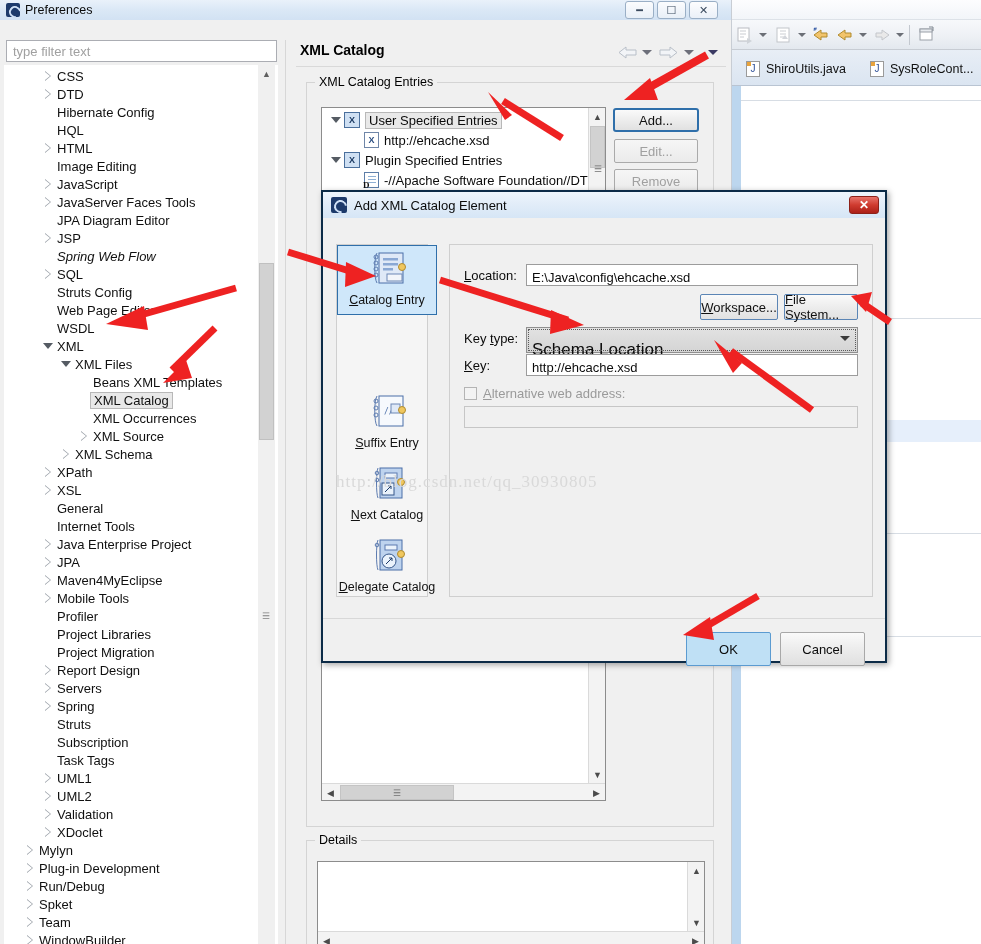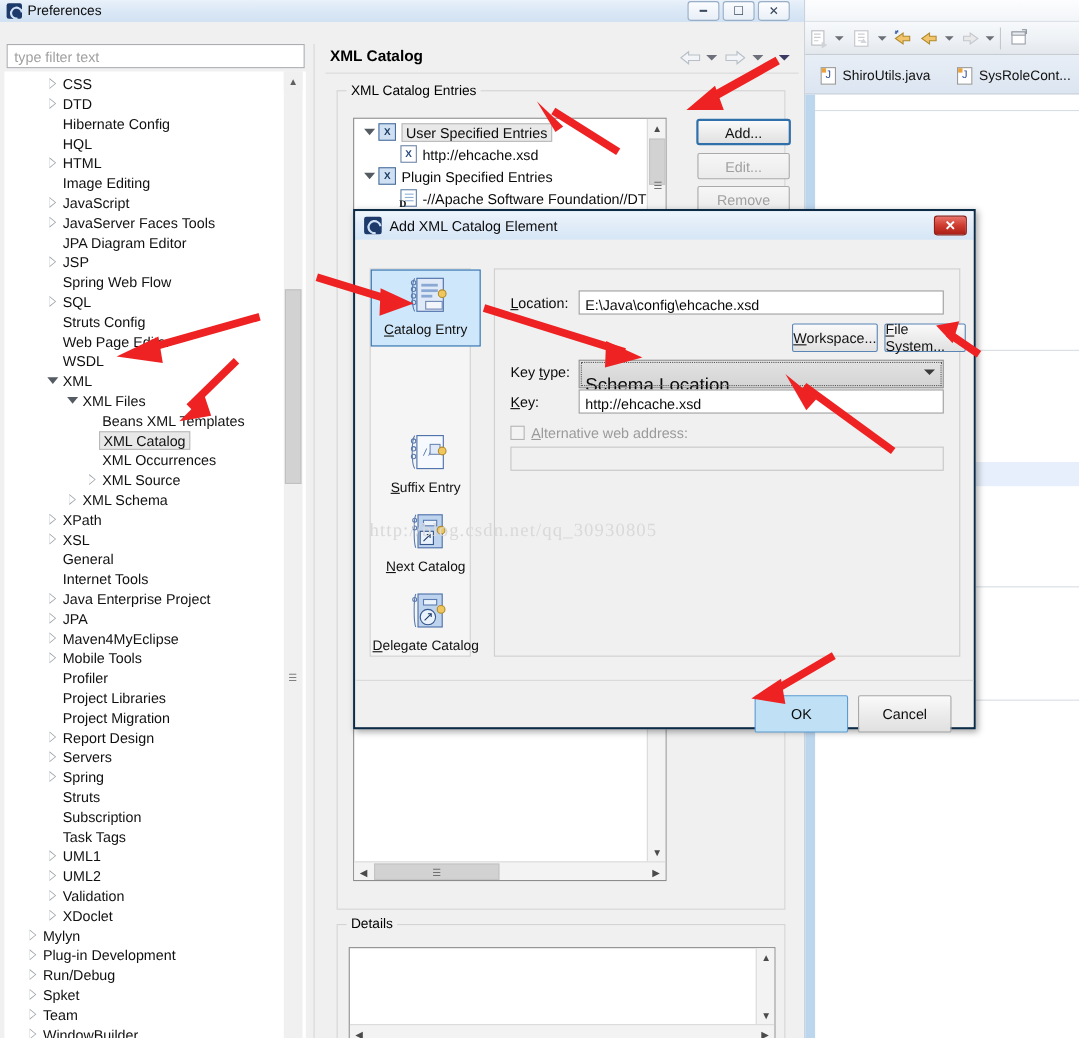--- a/index.html
+++ b/index.html
@@ -227,21 +227,21 @@
   .hsb-btn { position:absolute; top:0; width:17px; height:17px; display:flex;align-items:center;
              justify-content:center; font-size:9px; color:#4b4b4b; }
   .hsb-thumb { position:absolute; top:1px; height:15px; background:#d2d2d2; border:1px solid #c4c4c4;
                display:flex;align-items:center;justify-content:center; font-size:9px;color:#707070;}
 
   .btn {
     position: absolute; height: 24px;
     background: linear-gradient(to bottom,#fafafa 0%, #ededed 50%, #e1e1e1 100%);
     border: 1px solid #aaaaaa; border-radius: 2px;
     display: flex; align-items: center; justify-content: center;
-    font-size: 13px; color: #111; margin-left: 20px;
+    font-size: 13px; color: #111;
   }
   .btn.primary { border: 2px solid #2f6faa; border-radius: 3px; }
   .btn.disabled { color: #a0a0a0; background: linear-gradient(to bottom,#f6f6f6 0%, #ebebeb 100%); }
 
   .details-box { left: 10px; top: 20px; width: 388px; height: 88px; }
 
   
   .dlg {
     position: absolute; left: 321px; top: 190px; width: 566px; height: 473px;
     background: #f0f0f0;
@@ -455,21 +455,21 @@
             <span class="tlabel">JavaServer Faces Tools</span>
           </div>
           <div class="tnode" style="top: 146px; left: 38px;">
             <span class="tw"></span>
             <span class="tlabel">JPA Diagram Editor</span>
           </div>
           <div class="tnode" style="top: 164px; left: 38px;">
             <span class="tw collapsed"></span>
             <span class="tlabel">JSP</span>
           </div>
-          <div class="tnode" style="top: 182px; left: 38px;">
+          <div class="tnode" style="top: 182px; left: 38px; font-style: italic;">
             <span class="tw"></span>
             <span class="tlabel">Spring Web Flow</span>
           </div>
           <div class="tnode" style="top: 200px; left: 38px;">
             <span class="tw collapsed"></span>
             <span class="tlabel">SQL</span>
           </div>
           <div class="tnode" style="top: 218px; left: 38px;">
             <span class="tw"></span>
             <span class="tlabel">Struts Config</span>

